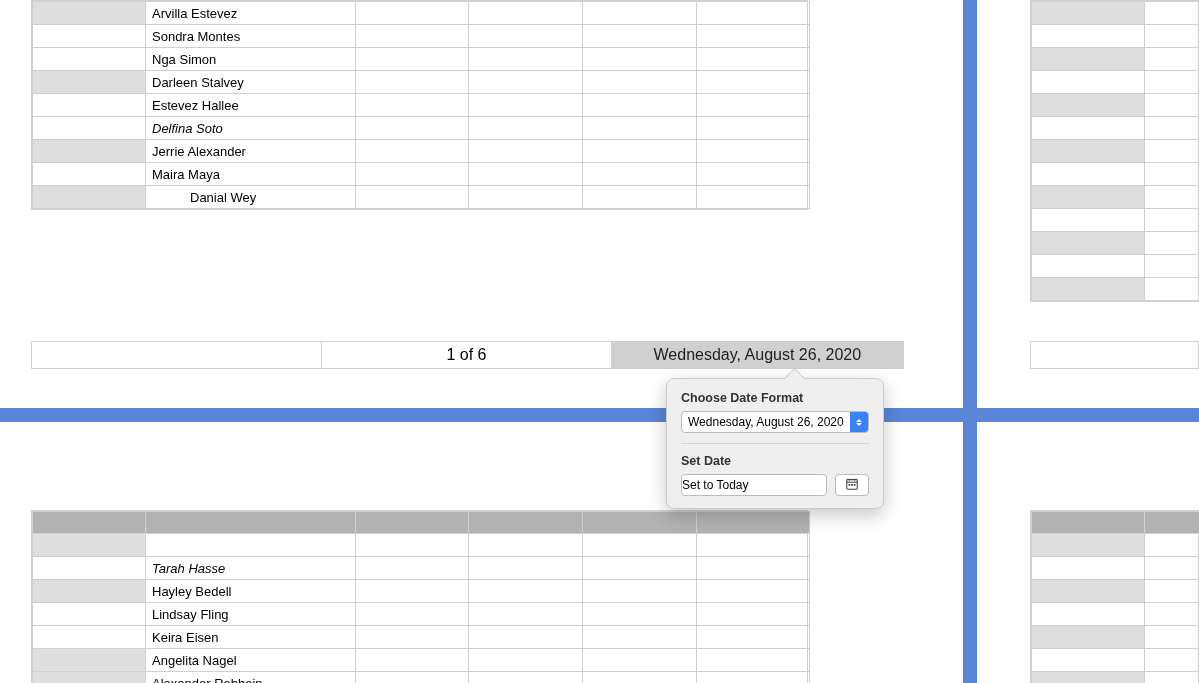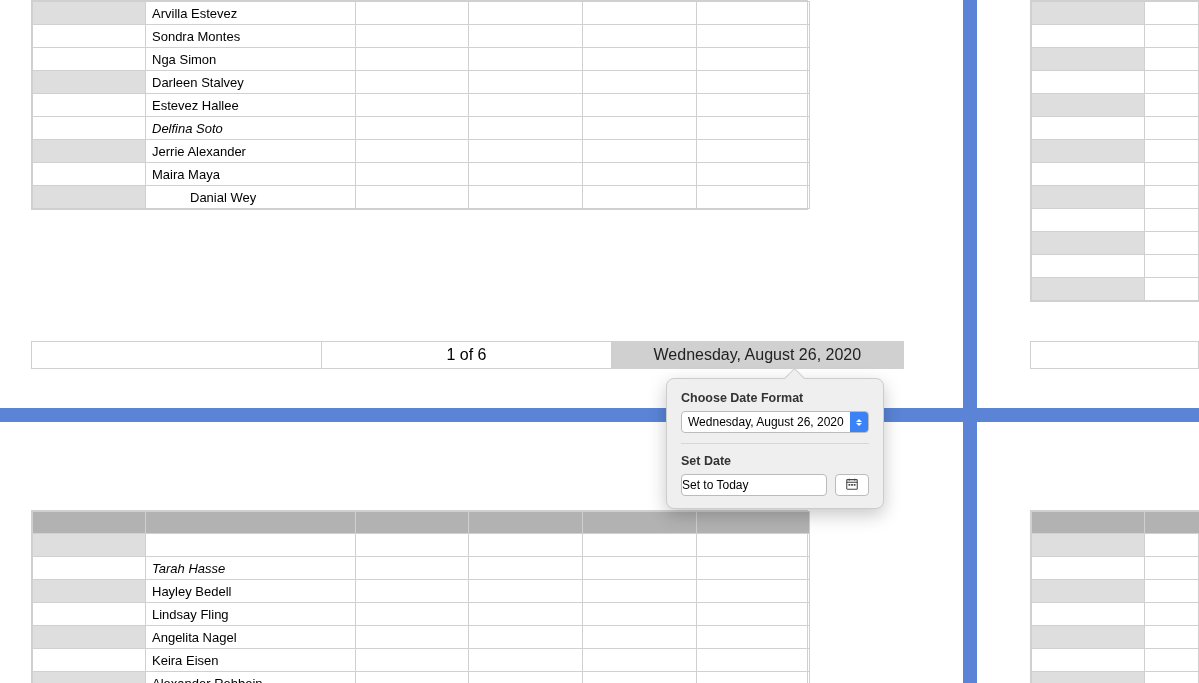--- a/index.html
+++ b/index.html
@@ -357,30 +357,30 @@
         </tr>
         <tr>
           <td style="width: 113px;"></td>
           <td style="width: 210px;">Lindsay Fling</td>
           <td style="width: 113px;"></td>
           <td style="width: 114px;"></td>
           <td style="width: 114px;"></td>
           <td style="width: 113px;"></td>
         </tr>
         <tr>
+          <td style="width: 113px;"></td>
+          <td style="width: 210px;">Keira Eisen</td>
+          <td style="width: 113px;"></td>
+          <td style="width: 114px;"></td>
+          <td style="width: 114px;"></td>
+          <td style="width: 113px;"></td>
+        </tr>
+        <tr>
           <td class="shaded" style="width: 113px;"></td>
           <td style="width: 210px;">Angelita Nagel</td>
-          <td style="width: 113px;"></td>
-          <td style="width: 114px;"></td>
-          <td style="width: 114px;"></td>
-          <td style="width: 113px;"></td>
-        </tr>
-        <tr>
-          <td style="width: 113px;"></td>
-          <td style="width: 210px;">Keira Eisen</td>
           <td style="width: 113px;"></td>
           <td style="width: 114px;"></td>
           <td style="width: 114px;"></td>
           <td style="width: 113px;"></td>
         </tr>
         <tr>
           <td class="shaded" style="width: 113px;"></td>
           <td style="width: 210px;">Alexander Rehbein</td>
           <td style="width: 113px;"></td>
           <td style="width: 114px;"></td>

